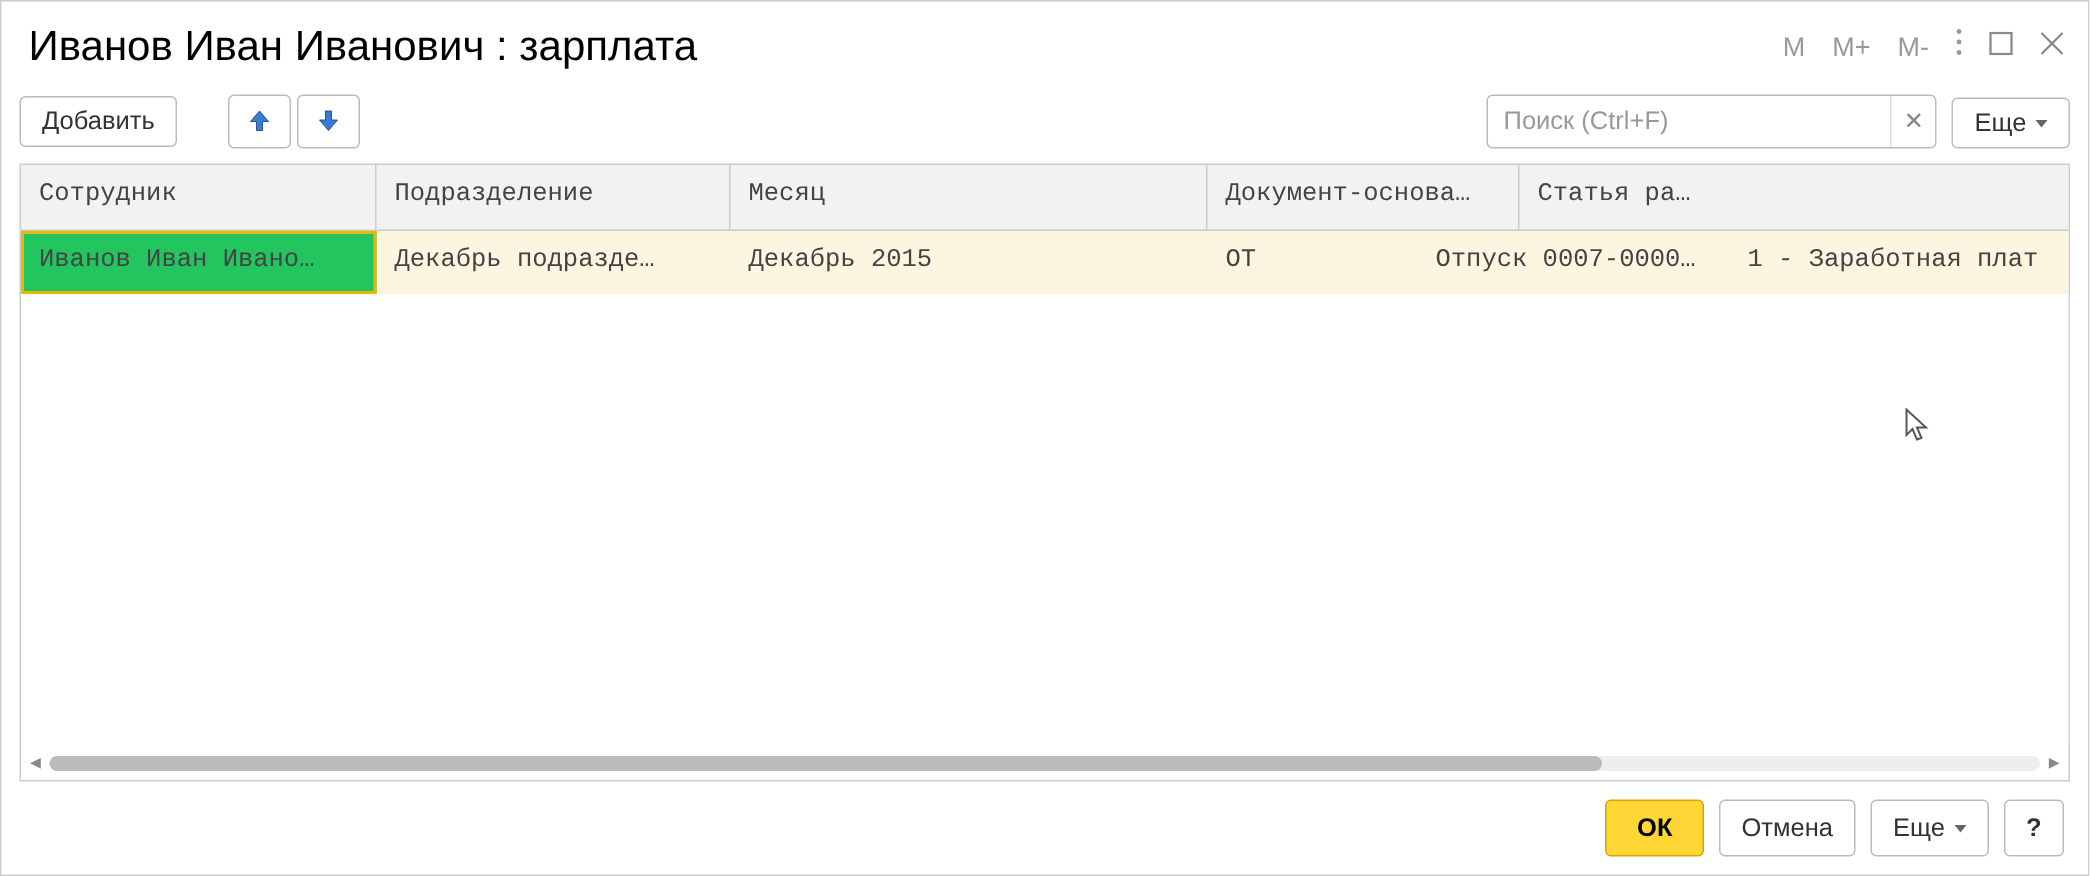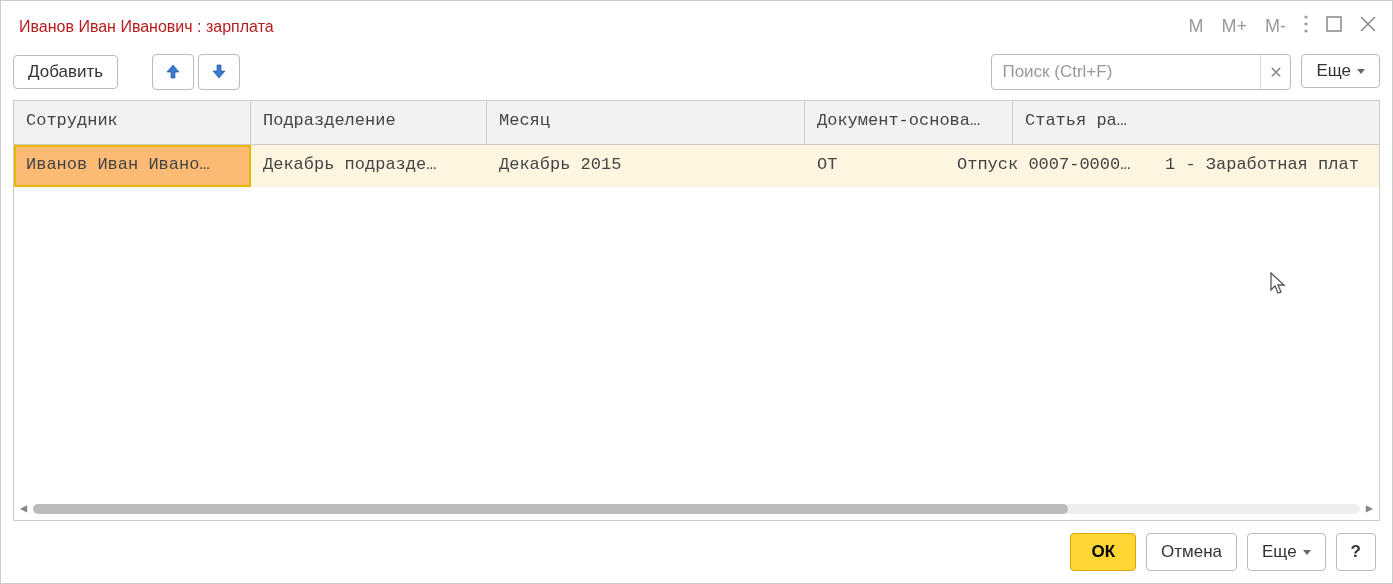--- a/index.html
+++ b/index.html
@@ -25,22 +25,22 @@
       flex-direction: column;
       padding: 8px 12px;
     }
     .titlebar {
       display: flex;
       align-items: center;
       justify-content: space-between;
       padding: 6px 4px 14px 6px;
     }
     .title-text {
-      font-size: 16px;
-      color: #b91c1c;
+      font-size: 28px;
+      color: #000000;
     }
     .titlebar-controls {
       display: flex;
       align-items: center;
       gap: 18px;
       color: #888;
       font-size: 18px;
     }
     .titlebar-controls .mem {
       font-family: Arial, sans-serif;
@@ -91,21 +91,21 @@
       justify-content: center;
     }
     .pair {
       display: flex;
       gap: 4px;
       margin-left: 24px;
     }
     .toolbar-right {
       display: flex;
       gap: 10px;
-      align-items: flex-start;
+      align-items: flex-end;
     }
     .search-wrap {
       display: flex;
       border: 1px solid #bbb;
       border-radius: 4px;
       width: 300px;
       height: 36px;
       align-items: center;
     }
     .search-input {
@@ -179,21 +179,21 @@
     }
     .td {
       padding: 10px 12px;
       font-size: 17px;
       color: #444;
       white-space: nowrap;
       overflow: hidden;
       text-overflow: ellipsis;
     }
     .td.selected-cell {
-      background: #fdba74;
+      background: #22c55e;
       border: 2px solid #e6b800;
       padding: 8px 10px;
     }
     .col-0 { width: 237px; }
     .col-1 { width: 236px; }
     .col-2 { width: 318px; }
     .col-3 { width: 140px; }
     .col-4 { width: 208px; }
     .col-5 { width: 220px; flex: 1; }
     .scrollbar-wrap {

